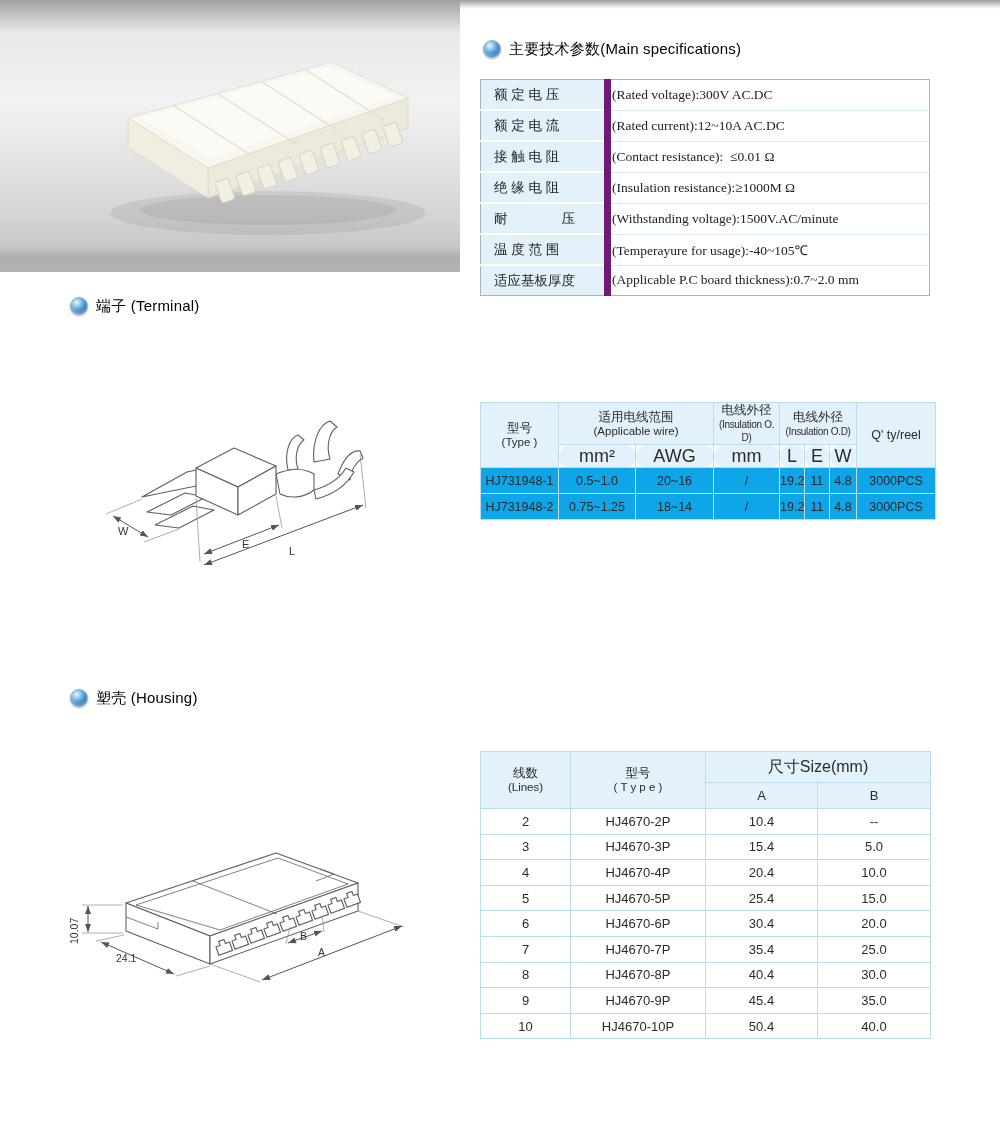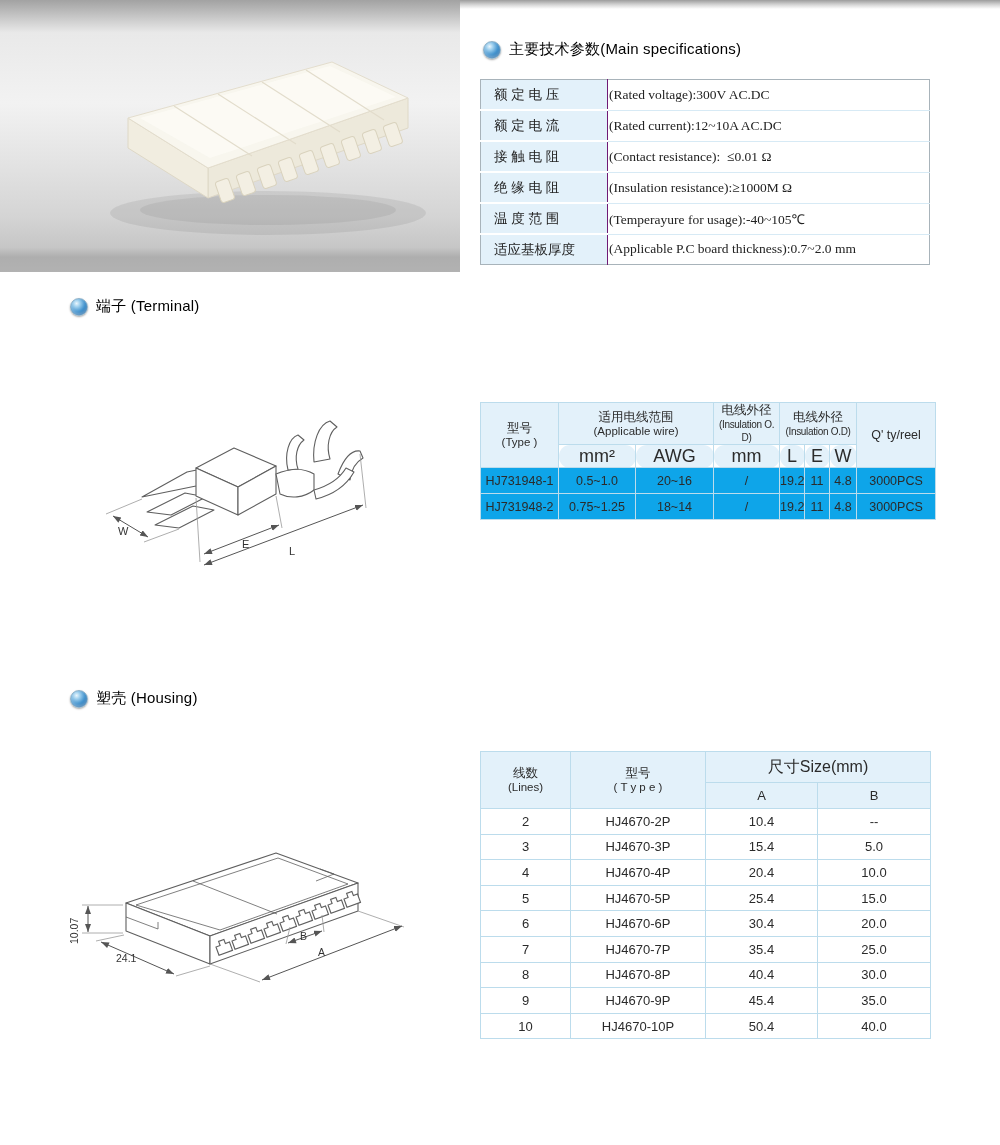--- a/index.html
+++ b/index.html
@@ -9,33 +9,33 @@
   
   .top-strip{position:absolute;left:0;top:0;width:1000px;height:9px;
              background:linear-gradient(180deg,#9d9d9d 0%,#d8d8d8 55%,#ffffff 100%);}
 
   
   .photo{position:absolute;left:0;top:0;width:460px;height:272px;
          background:linear-gradient(180deg,#a2a2a2 0%,#e9e9e9 12%,#f2f2f2 38%,#e3e3e3 60%,
                     #d4d4d4 80%,#c6c6c6 91%,#aeaeae 94.5%,#b2b2b2 100%);}
 
   
-  .sec-head{position:absolute;display:flex;align-items:center;gap:8px;}
+  .sec-head{position:absolute;display:flex;align-items:flex-start;gap:8px;}
   .sphere{width:16px;height:16px;border-radius:50%;flex:0 0 16px;
           background:radial-gradient(circle at 35% 28%,#eaf6fd 0%,#9fd0ee 22%,#3f90cc 55%,#1663a5 80%,#0a4c86 100%);
           box-shadow:inset 0 -2px 3px rgba(255,255,255,.35),0 1px 2px rgba(0,0,0,.35);
           border:1px solid #8fb2c9;}
   .sec-title{font-size:15px;color:#000;letter-spacing:.2px;}
 
   
   .spec-table{position:absolute;left:480px;top:79px;width:450px;border-collapse:collapse;
               border:1px solid #a8b3ba;table-layout:fixed;}
   .spec-table td{height:27px;font-size:13.5px;color:#222;white-space:pre;}
   .spec-table td.zh{background:#e3f1fa;width:127px;padding-left:13px;
-                    border-bottom:2px solid #ffffff;border-right:1px solid #701a75;}
+                    border-bottom:2px solid #ffffff;border-right:7px solid #701a75;}
   .spec-table td.en{border-bottom:1px solid #d7eaf5;font-family:Liberation Serif, serif;}
   .spec-table tr:last-child td{border-bottom:none;}
 
   
   .tbl{position:absolute;border-collapse:collapse;table-layout:fixed;border:1px solid #93a5af;}
   .tbl td{border:1px solid #bcdcec;text-align:center;color:#2b2b2b;padding:0;}
   .tbl tr.hd td,.tbl tr.hd2 td{background:#e3f1fa;}
   .tbl .zh2{display:block;font-size:12.5px;line-height:15px;}
   .tbl .en2{display:block;font-size:11.5px;line-height:13px;}
   .tbl .en2.sm{font-size:10px;letter-spacing:-.3px;}
@@ -112,20 +112,24 @@
           <td class="zh">额 定 电 流</td>
           <td class="en">(Rated current):12~10A AC.DC</td>
         </tr>
     <tr>
           <td class="zh">接 触 电 阻</td>
           <td class="en">(Contact resistance):  ≤0.01 Ω</td>
         </tr>
     <tr>
           <td class="zh">绝 缘 电 阻</td>
           <td class="en">(Insulation resistance):≥1000M Ω</td>
+        </tr>
+    <tr>
+          <td class="zh">耐　　　　压</td>
+          <td class="en">(Withstanding voltage):1500V.AC/minute</td>
         </tr>
     <tr>
           <td class="zh">温 度 范 围</td>
           <td class="en">(Temperayure for usage):-40~105℃</td>
         </tr>
     <tr>
           <td class="zh">适应基板厚度</td>
           <td class="en">(Applicable P.C board thickness):0.7~2.0 mm</td>
         </tr>
   </tbody>

